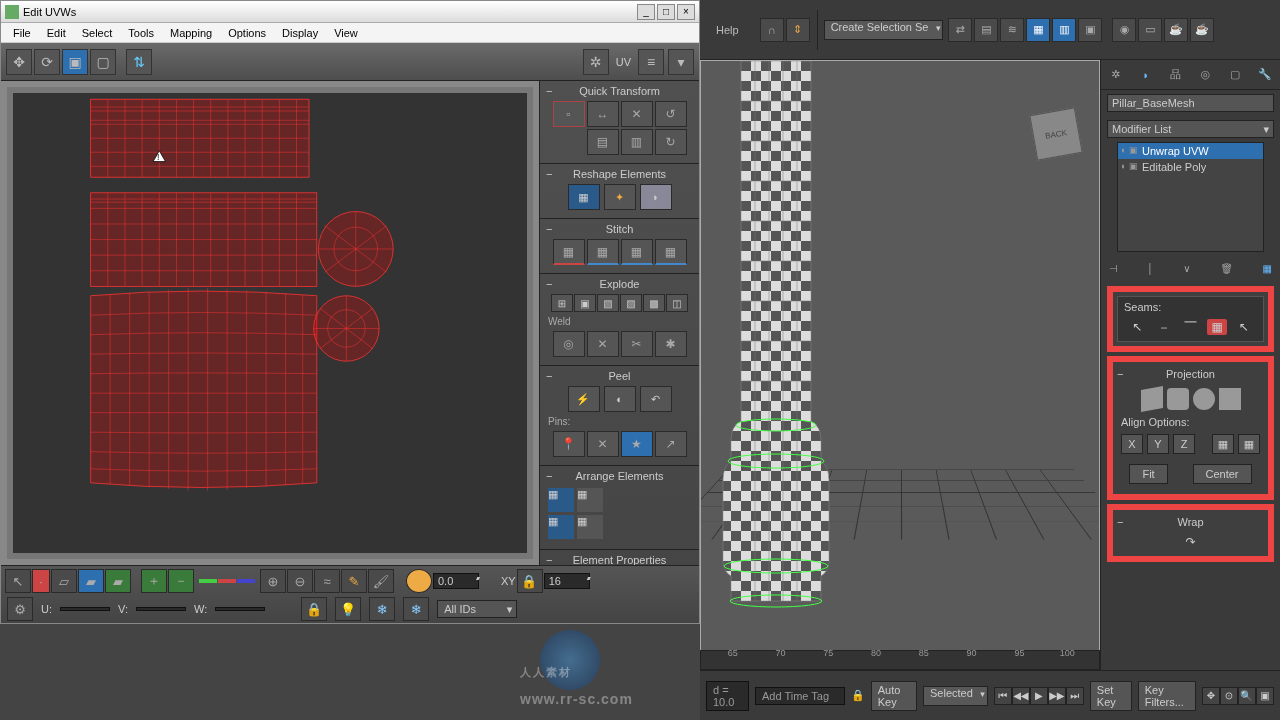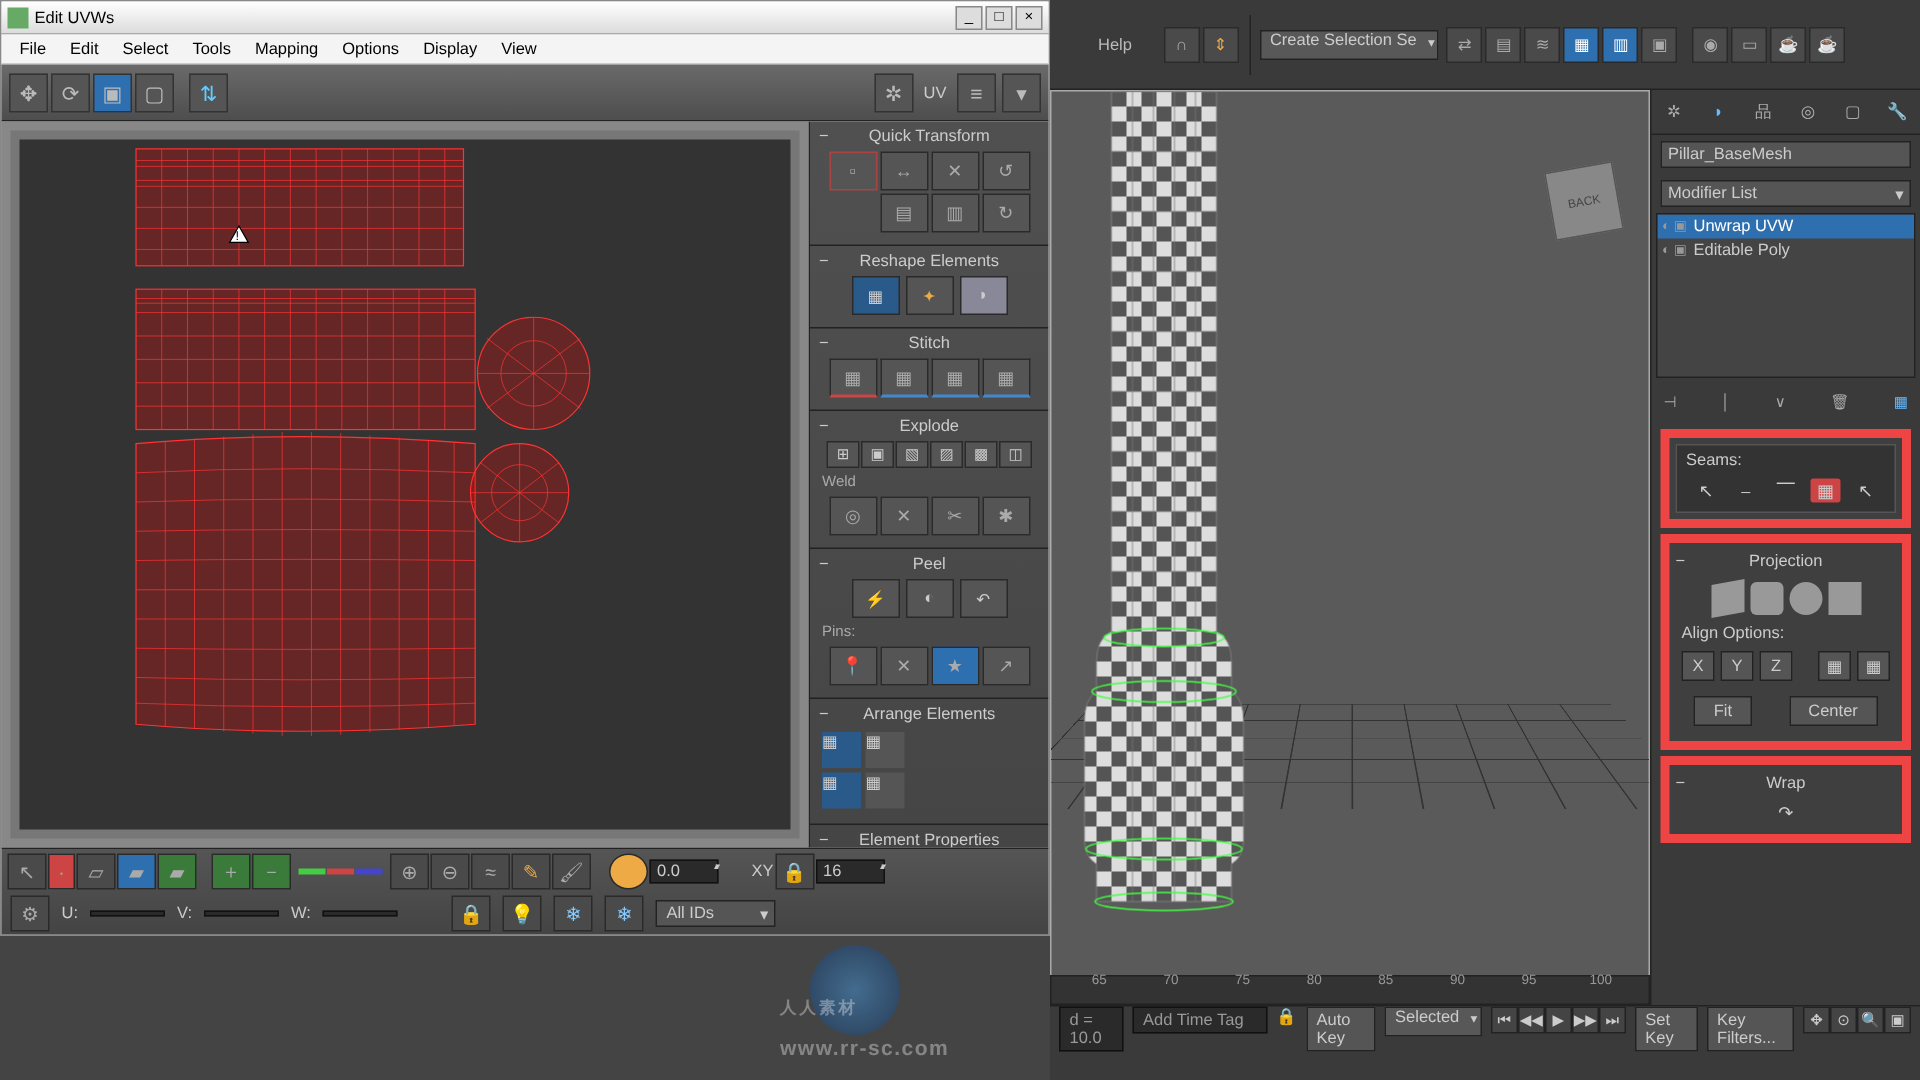--- a/index.html
+++ b/index.html
@@ -1,20 +1,20 @@
 <!DOCTYPE html>
 <html><head>
 <meta charset="utf-8">
 <style>
 * { margin:0; padding:0; box-sizing:border-box; font-family:"Segoe UI",Tahoma,sans-serif; font-size:11px; user-select:none; }
 body { width:1280px; height:720px; background:#444; overflow:hidden; position:relative; color:#ccc; }
 
 
 .main-app { position:absolute; left:700px; top:0; right:0; bottom:0; background:#3a3a3a; display:flex; flex-direction:column; }
-.main-top { height:60px; background:#3a3a3a; border-bottom:1px solid #222; position:relative; display:flex; align-items:center; padding:0 22px; }
+.main-top { height:60px; background:#3a3a3a; border-bottom:1px solid #222; position:relative; display:flex; align-items:center; padding:0 6px; }
 .main-top span.help { color:#bbb; margin-left:10px; margin-right:20px; }
 .vert-sep { width:1px; height:40px; background:#222; margin:0 6px; }
 .main-dropdown { background:#585858; border:1px solid #222; height:20px; padding:0 14px 0 6px; color:#ccc; position:relative; }
 .main-dropdown::after { content:"▾"; position:absolute; right:2px; top:2px; font-size:9px; }
 .tb-btn { width:24px; height:24px; background:#4a4a4a; border:1px solid #2a2a2a; margin:0 1px; display:inline-flex; align-items:center; justify-content:center; color:#aaa; }
 .tb-btn.active { background:#2e6fb0; color:#fff; }
 .tb-group { display:flex; margin:0 4px; }
 
 .main-viewport-area { flex:1; position:relative; display:flex; }
 .viewport { flex:1; border:1px solid #aaa; background:#5a5a5a; position:relative; overflow:hidden; }
@@ -22,21 +22,21 @@
 .pillar { position:absolute; left:10px; top:0; width:130px; height:600px; }
 .pillar svg { width:100%; height:100%; }
 .viewcube { position:absolute; right:20px; top:50px; width:46px; height:46px; background:#888; border:1px solid #555; transform:rotate(-10deg); color:#444; font-size:8px; display:flex; align-items:center; justify-content:center; }
 
 .right-panel { width:180px; background:#3a3a3a; border-left:1px solid #222; display:flex; flex-direction:column; }
 .rp-icons { height:30px; display:flex; justify-content:space-around; align-items:center; border-bottom:1px solid #222; }
 .rp-icons .ic { width:18px; height:18px; color:#aaa; display:flex; align-items:center; justify-content:center; }
 .rp-field { background:#555; border:1px solid #222; padding:2px 4px; margin:4px 6px; color:#ccc; }
 .rp-drop { background:#555; border:1px solid #222; padding:2px 4px; margin:4px 6px; position:relative; }
 .rp-drop::after { content:"▾"; position:absolute; right:4px; }
-.rp-stack { background:#444; border:1px solid #222; margin:0 3px 6px; height:110px; overflow:hidden; }
+.rp-stack { background:#444; border:1px solid #222; margin:0 16px 6px; height:110px; overflow:hidden; }
 .rp-stack div { padding:2px 4px 2px 24px; position:relative; }
 .rp-stack div::before { content:"◐ ▣"; position:absolute; left:3px; color:#999; font-size:9px; }
 .rp-stack div.sel { background:#2e6fb0; color:#fff; }
 .rp-stack-icons { height:20px; display:flex; justify-content:space-between; padding:0 8px; align-items:center; margin-bottom:6px; }
 .rp-stack-icons span { font-size:10px; color:#aaa; }
 .rp-section { background:#3f3f3f; margin:2px 6px; padding:4px; border:6px solid #ef4444; }
 .rp-section-title { text-align:center; padding:2px 0 4px; color:#ccc; position:relative; }
 .rp-section-title::before { content:"−"; position:absolute; left:0; }
 .rp-inner { background:#333; border:1px solid #555; padding:4px; }
 .seam-row { display:flex; justify-content:space-around; padding:2px; }
@@ -47,21 +47,21 @@
 .cyl { border-radius:4px; }
 .sph { border-radius:50%; }
 .xyz-row { display:flex; gap:4px; padding:4px; }
 .xyz-btn { width:22px; height:20px; background:#555; border:1px solid #222; display:flex; align-items:center; justify-content:center; }
 .wide-btn { background:#555; border:1px solid #222; padding:3px 12px; margin:2px 4px; }
 
 
 .timeline { position:absolute; left:700px; right:180px; bottom:50px; height:20px; background:#333; border:1px solid #222; display:flex; align-items:center; }
 .timeline-seg { flex:1; position:relative; }
 .tick-label { position:absolute; bottom:2px; font-size:9px; color:#999; transform:translateX(-50%); }
-.bottom-bar { position:absolute; left:700px; right:0; bottom:0; height:50px; background:#3a3a3a; border-top:1px solid #222; display:flex; align-items:flex-start; padding:0 6px; gap:6px; }
+.bottom-bar { position:absolute; left:700px; right:0; bottom:0; height:50px; background:#3a3a3a; border-top:1px solid #222; display:flex; align-items:center; padding:0 6px; gap:6px; }
 .bottom-bar .field { background:#2a2a2a; border:1px solid #111; padding:2px 6px; color:#999; min-width:40px; }
 .kbtn { background:#555; border:1px solid #222; padding:2px 6px; }
 .trans-icons { display:flex; gap:0; }
 .trans-icons span { width:18px; height:18px; background:#444; border:1px solid #222; display:flex; align-items:center; justify-content:center; font-size:10px; }
 
 
 .uv-dialog { position:absolute; left:0; top:0; width:700px; height:624px; background:#e8e8e8; border:1px solid #888; display:flex; flex-direction:column; }
 .uv-titlebar { height:22px; background:linear-gradient(#fff,#dcdcdc); display:flex; align-items:center; padding:0 4px; border-bottom:1px solid #aaa; }
 .uv-titlebar .ico { width:14px; height:14px; background:#6a6; margin-right:4px; }
 .uv-titlebar .title { flex:1; color:#000; }

